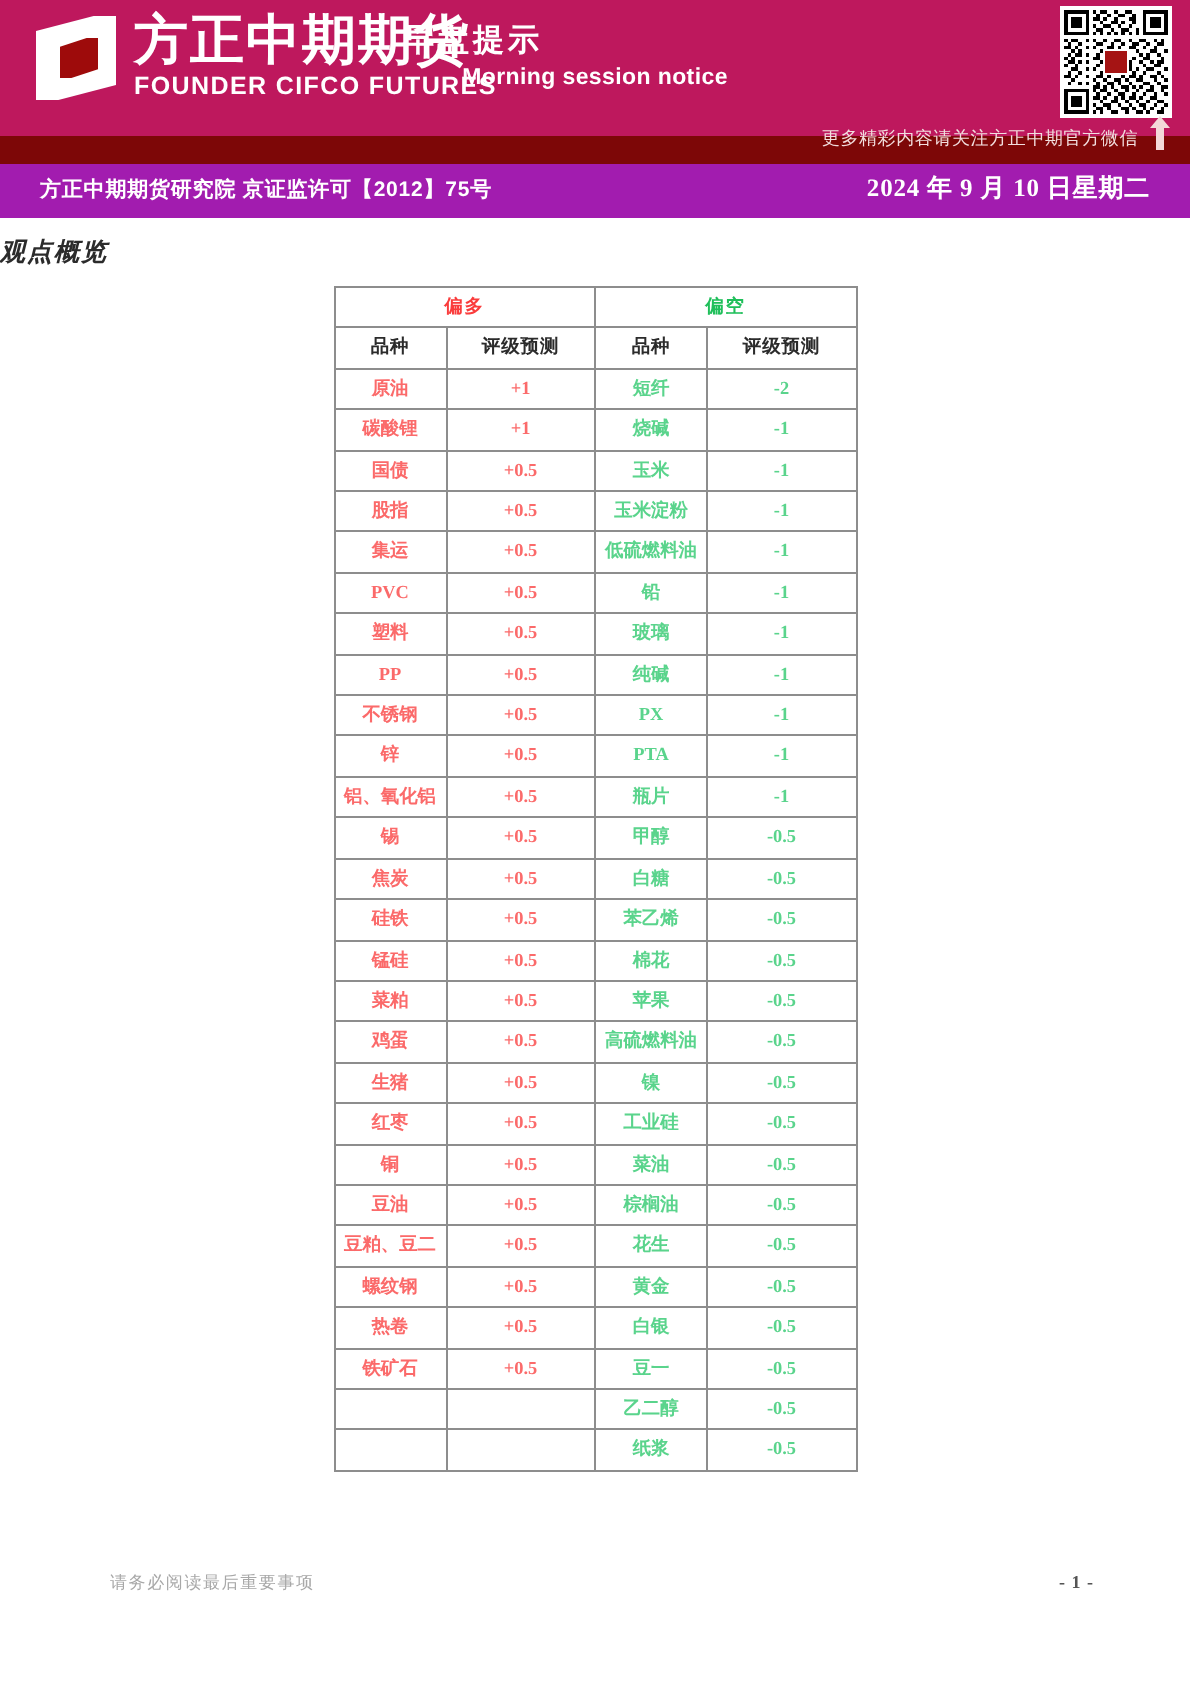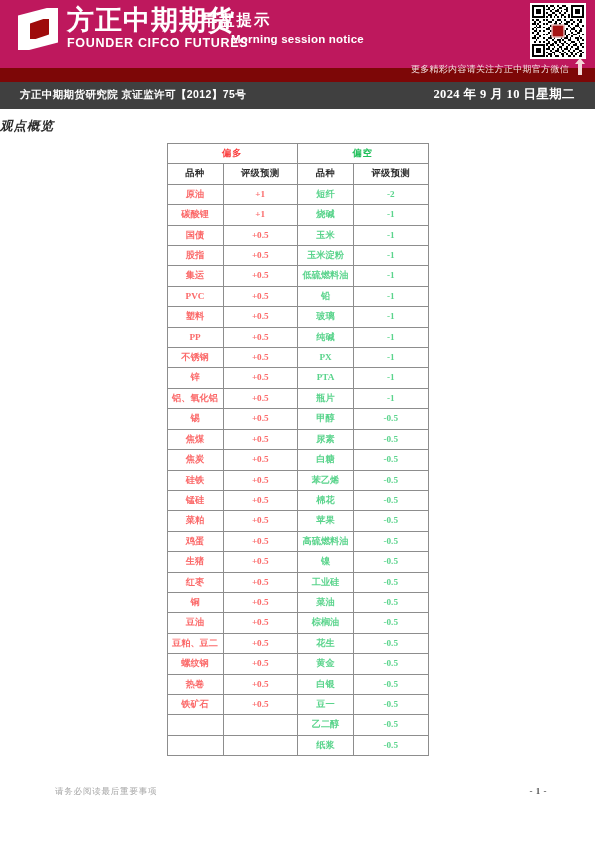--- a/index.html
+++ b/index.html
@@ -143,21 +143,21 @@
     width: 10px;
     height: 17px;
     color: #f3d9d9;
   }
 
   
   .subbar {
     position: relative;
     width: 595px;
     height: 27px;
-    background: #404040;
+    background: #a21caf;
     box-sizing: border-box;
   }
   .subbar-left {
     position: absolute;
     left: 20px;
     top: 6px;
     color: #ffffff;
     font-size: 10.5px;
     font-weight: bold;
     letter-spacing: 0.4px;
@@ -614,26 +614,20 @@
           <td class="short-cell">瓶片</td>
           <td class="short-cell">-1</td>
         </tr>
         <tr>
           <td class="long-cell">锡</td>
           <td class="long-cell">+0.5</td>
           <td class="short-cell">甲醇</td>
           <td class="short-cell">-0.5</td>
         </tr>
         <tr>
-          <td class="long-cell">焦煤</td>
-          <td class="long-cell">+0.5</td>
-          <td class="short-cell">尿素</td>
-          <td class="short-cell">-0.5</td>
-        </tr>
-        <tr>
           <td class="long-cell">焦炭</td>
           <td class="long-cell">+0.5</td>
           <td class="short-cell">白糖</td>
           <td class="short-cell">-0.5</td>
         </tr>
         <tr>
           <td class="long-cell">硅铁</td>
           <td class="long-cell">+0.5</td>
           <td class="short-cell">苯乙烯</td>
           <td class="short-cell">-0.5</td>

